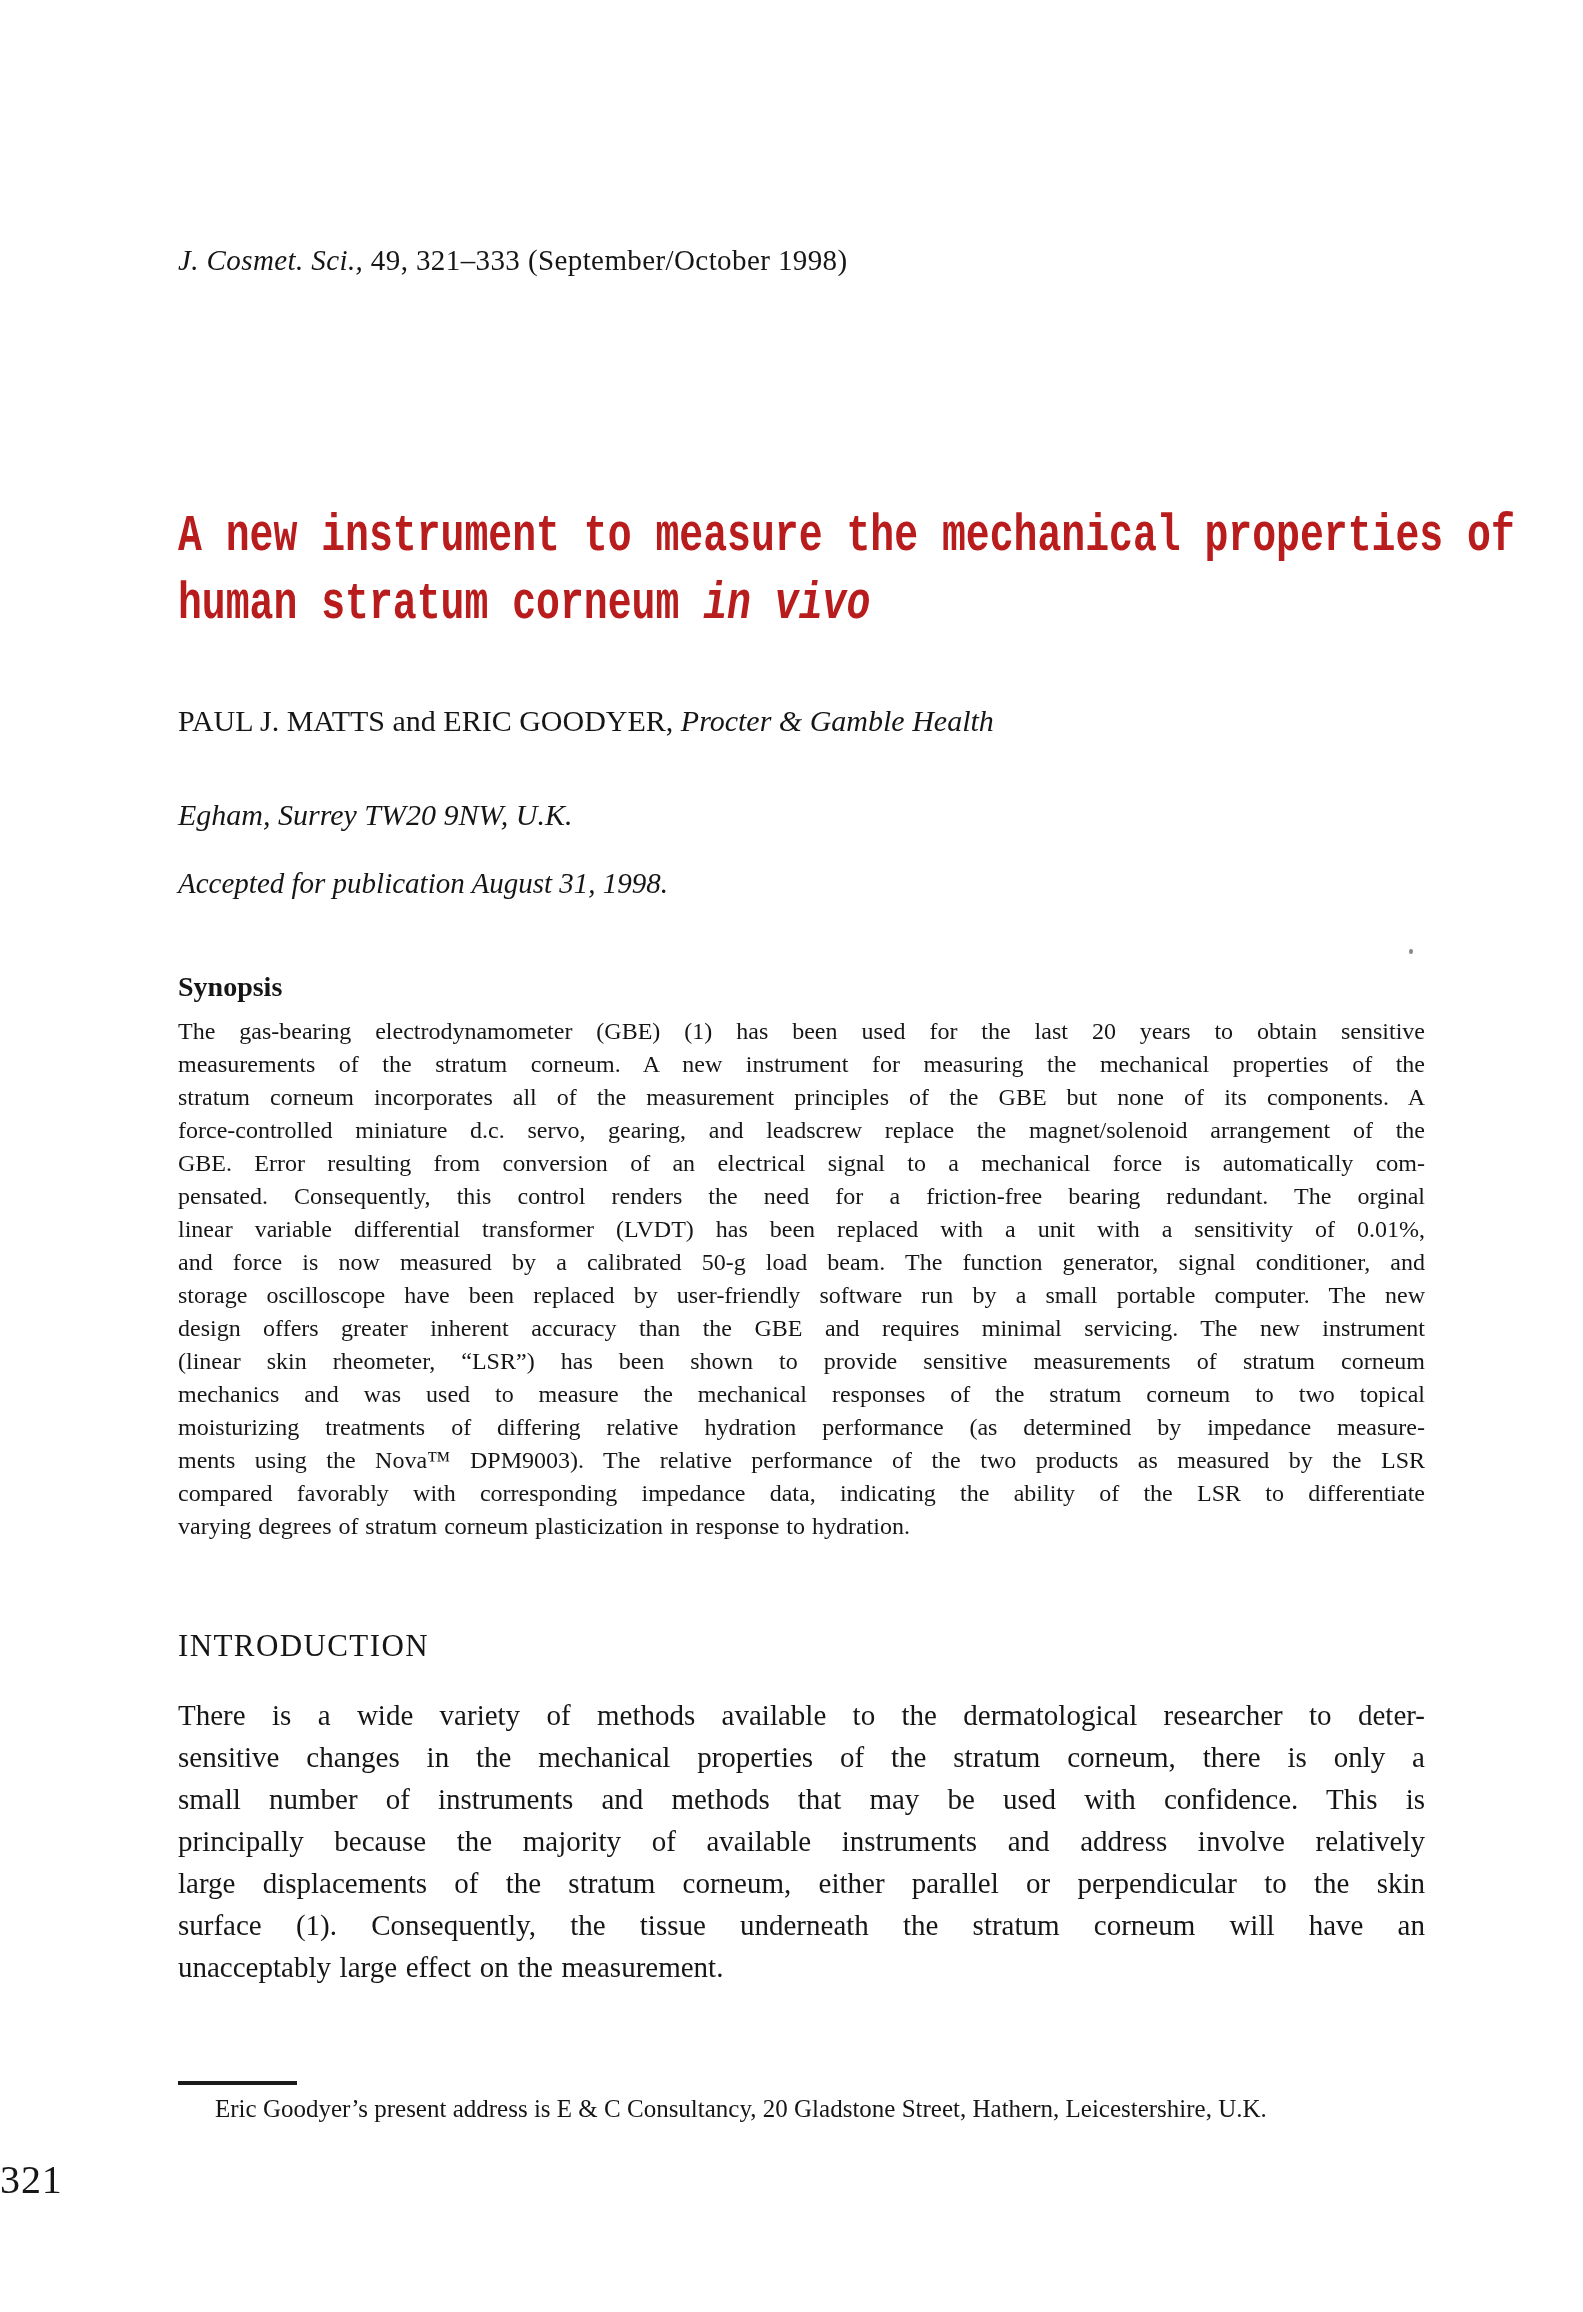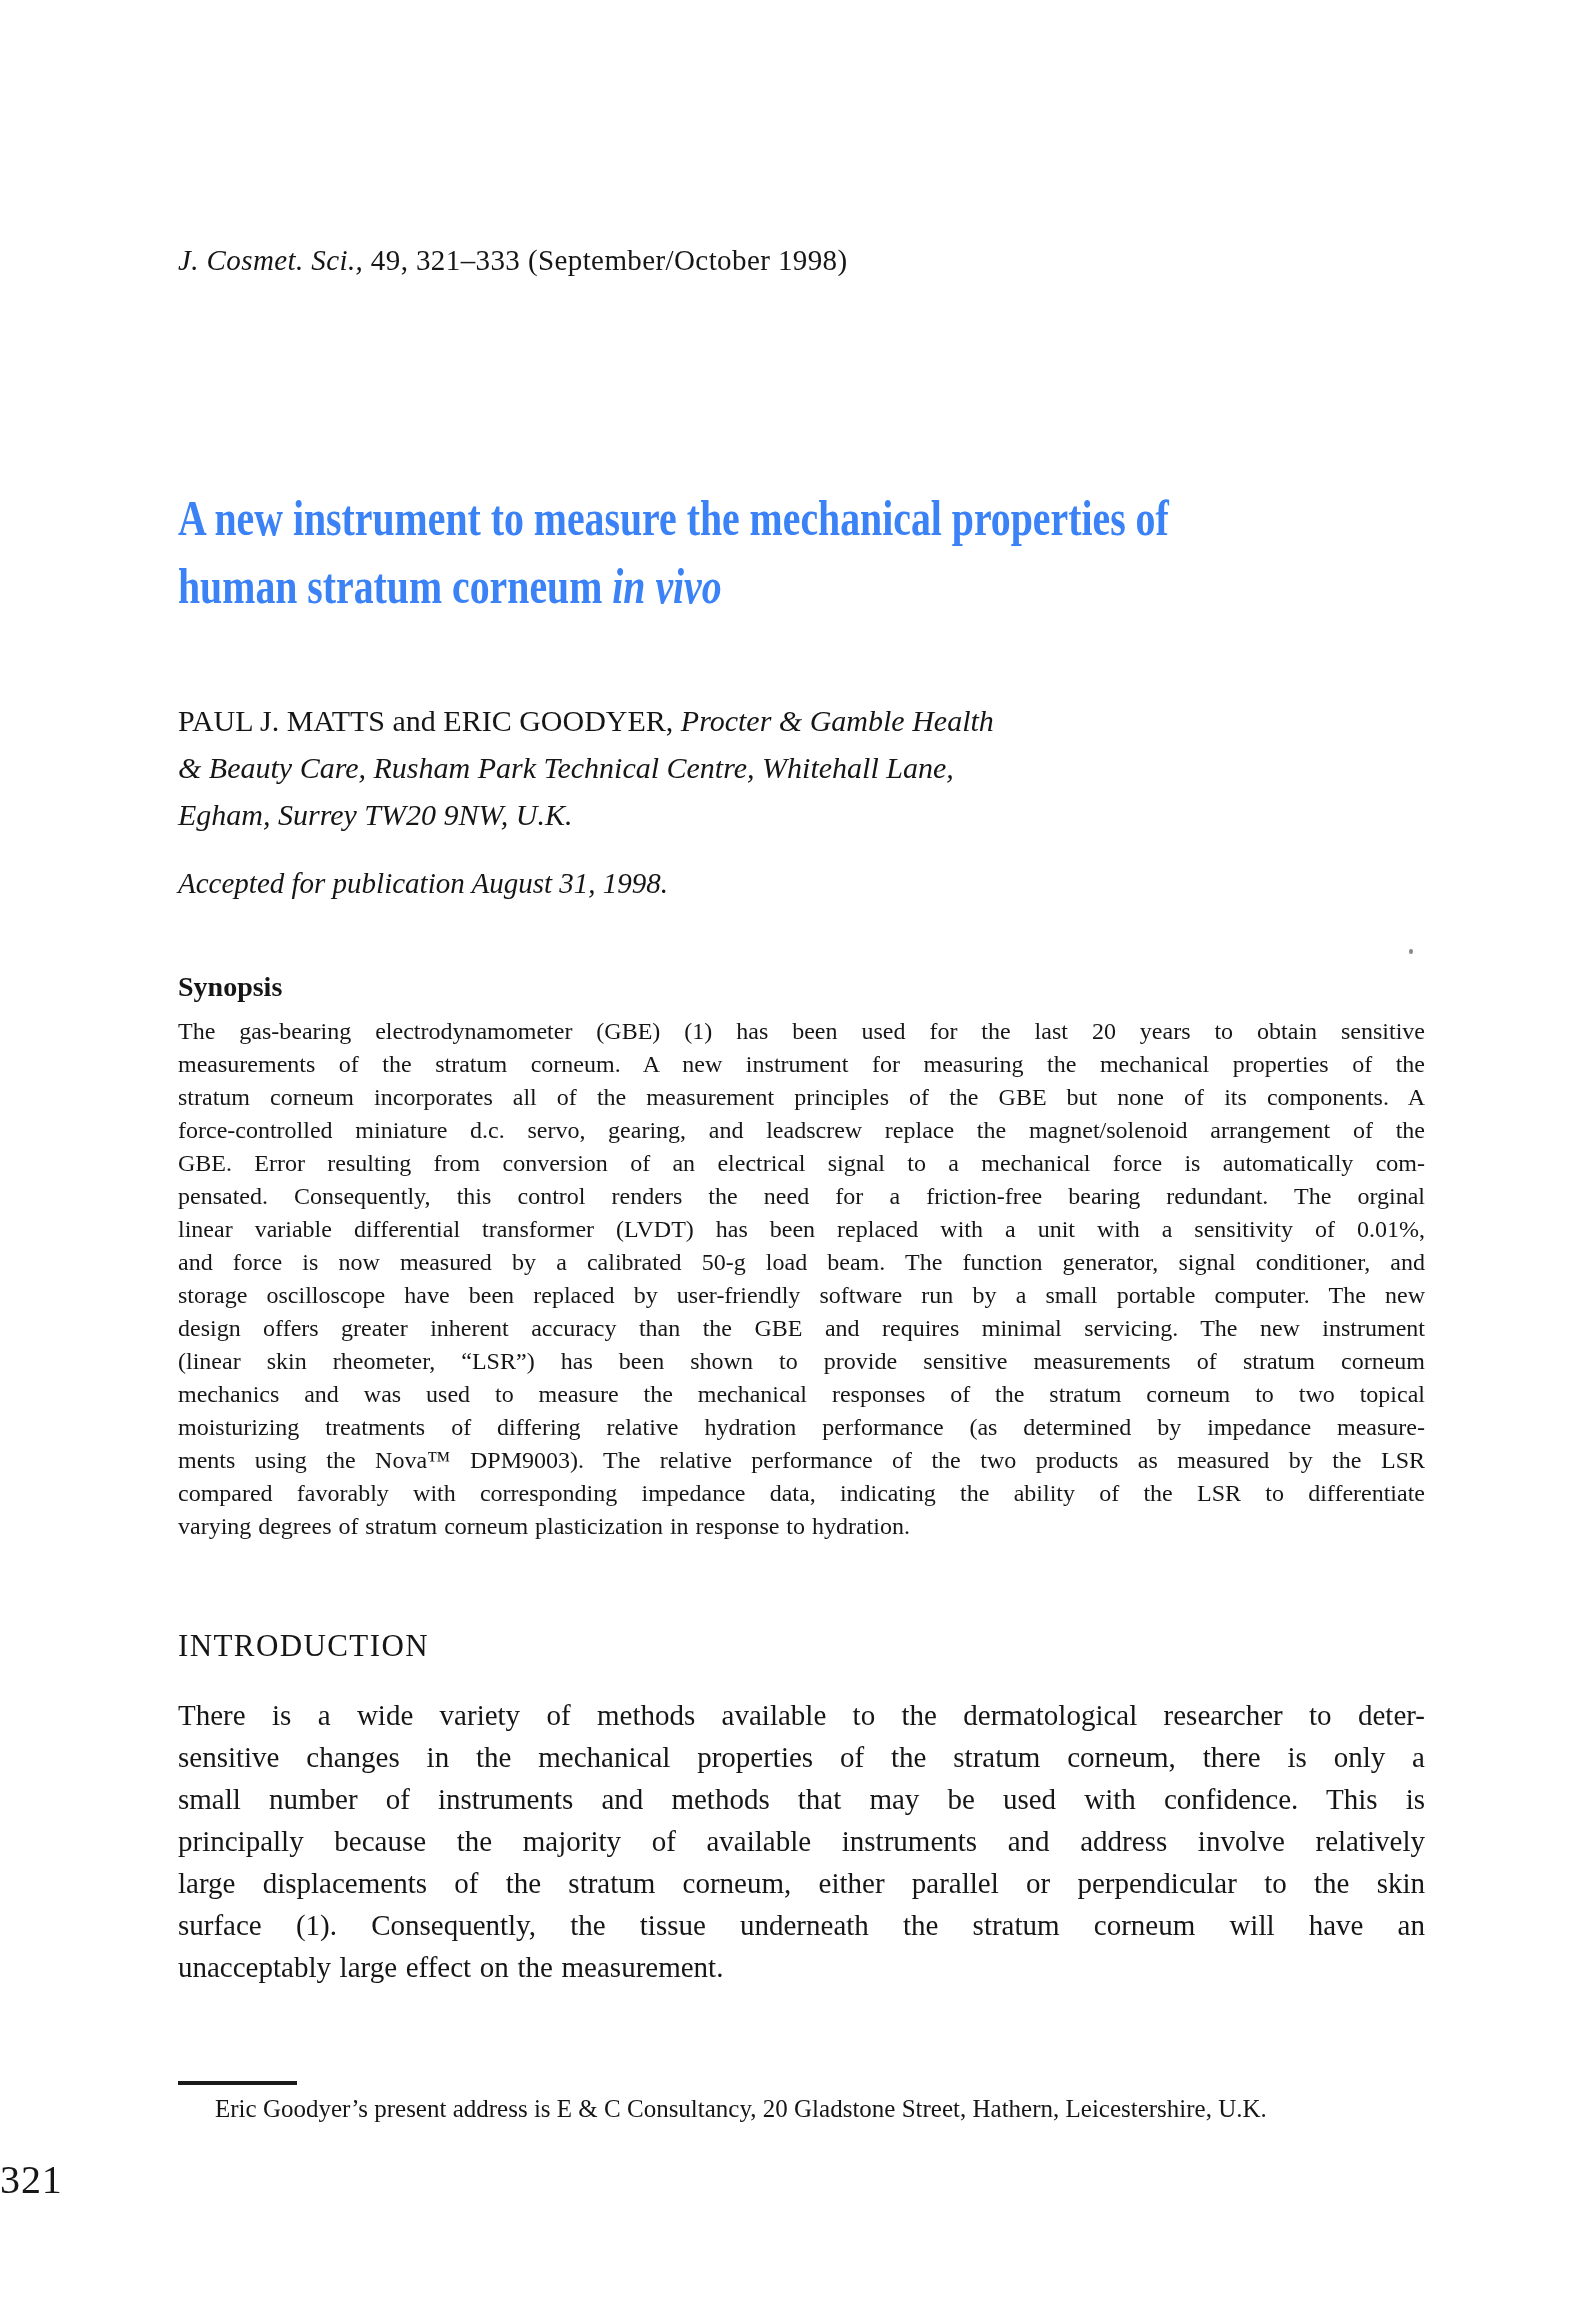--- a/index.html
+++ b/index.html
@@ -16,27 +16,27 @@
   .abs { position: absolute; left: 178px; width: 1247px; }
 
   .journal-line {
     top: 244px;
     font-size: 29px;
     letter-spacing: 0.4px;
   }
   .it { font-style: italic; }
 
   .article-title {
-    top: 484px;
-    font-family: Liberation Serif, serif;
+    top: 503px;
+    font-family: Liberation Mono, monospace;
     font-weight: 700;
     font-size: 51px;
     line-height: 68px;
     letter-spacing: 0px;
-    color: #3b82f6;
+    color: #b91c1c;
   }
   .article-title .tline {
     transform: scaleX(0.78);
     transform-origin: 0 50%;
     white-space: nowrap;
   }
 
   .authors {
     top: 697px;
     font-size: 30px;
@@ -109,21 +109,21 @@
 
   <div class="abs journal-line"><span class="it">J. Cosmet. Sci.,</span><span> 49, 321–333 (September/October 1998)</span></div>
 
   <div class="abs article-title">
     <div class="tline">A new instrument to measure the mechanical properties of</div>
     <div class="tline"><span>human stratum corneum </span><span class="it">in vivo</span></div>
   </div>
 
   <div class="abs authors">
     <span>PAUL J. MATTS and ERIC GOODYER, </span><span class="it">Procter &amp; Gamble Health</span><br>
-    <span class="it">&amp; Beauty Care, Rusham Park Technical Centre, Whitehall Lane,</span><br>
+    <br>
     <span class="it">Egham, Surrey TW20 9NW, U.K.</span>
   </div>
 
   <div class="abs accepted it">Accepted for publication August 31, 1998.</div>
 
   <div class="scan-speck"></div>
 
   <div class="abs sec-heading-bold">Synopsis</div>
   <div class="abs synopsis-para">
       <div class="line"><span>The gas-bearing electrodynamometer (GBE) (1) has been used for the last 20 years to obtain sensitive</span></div>

